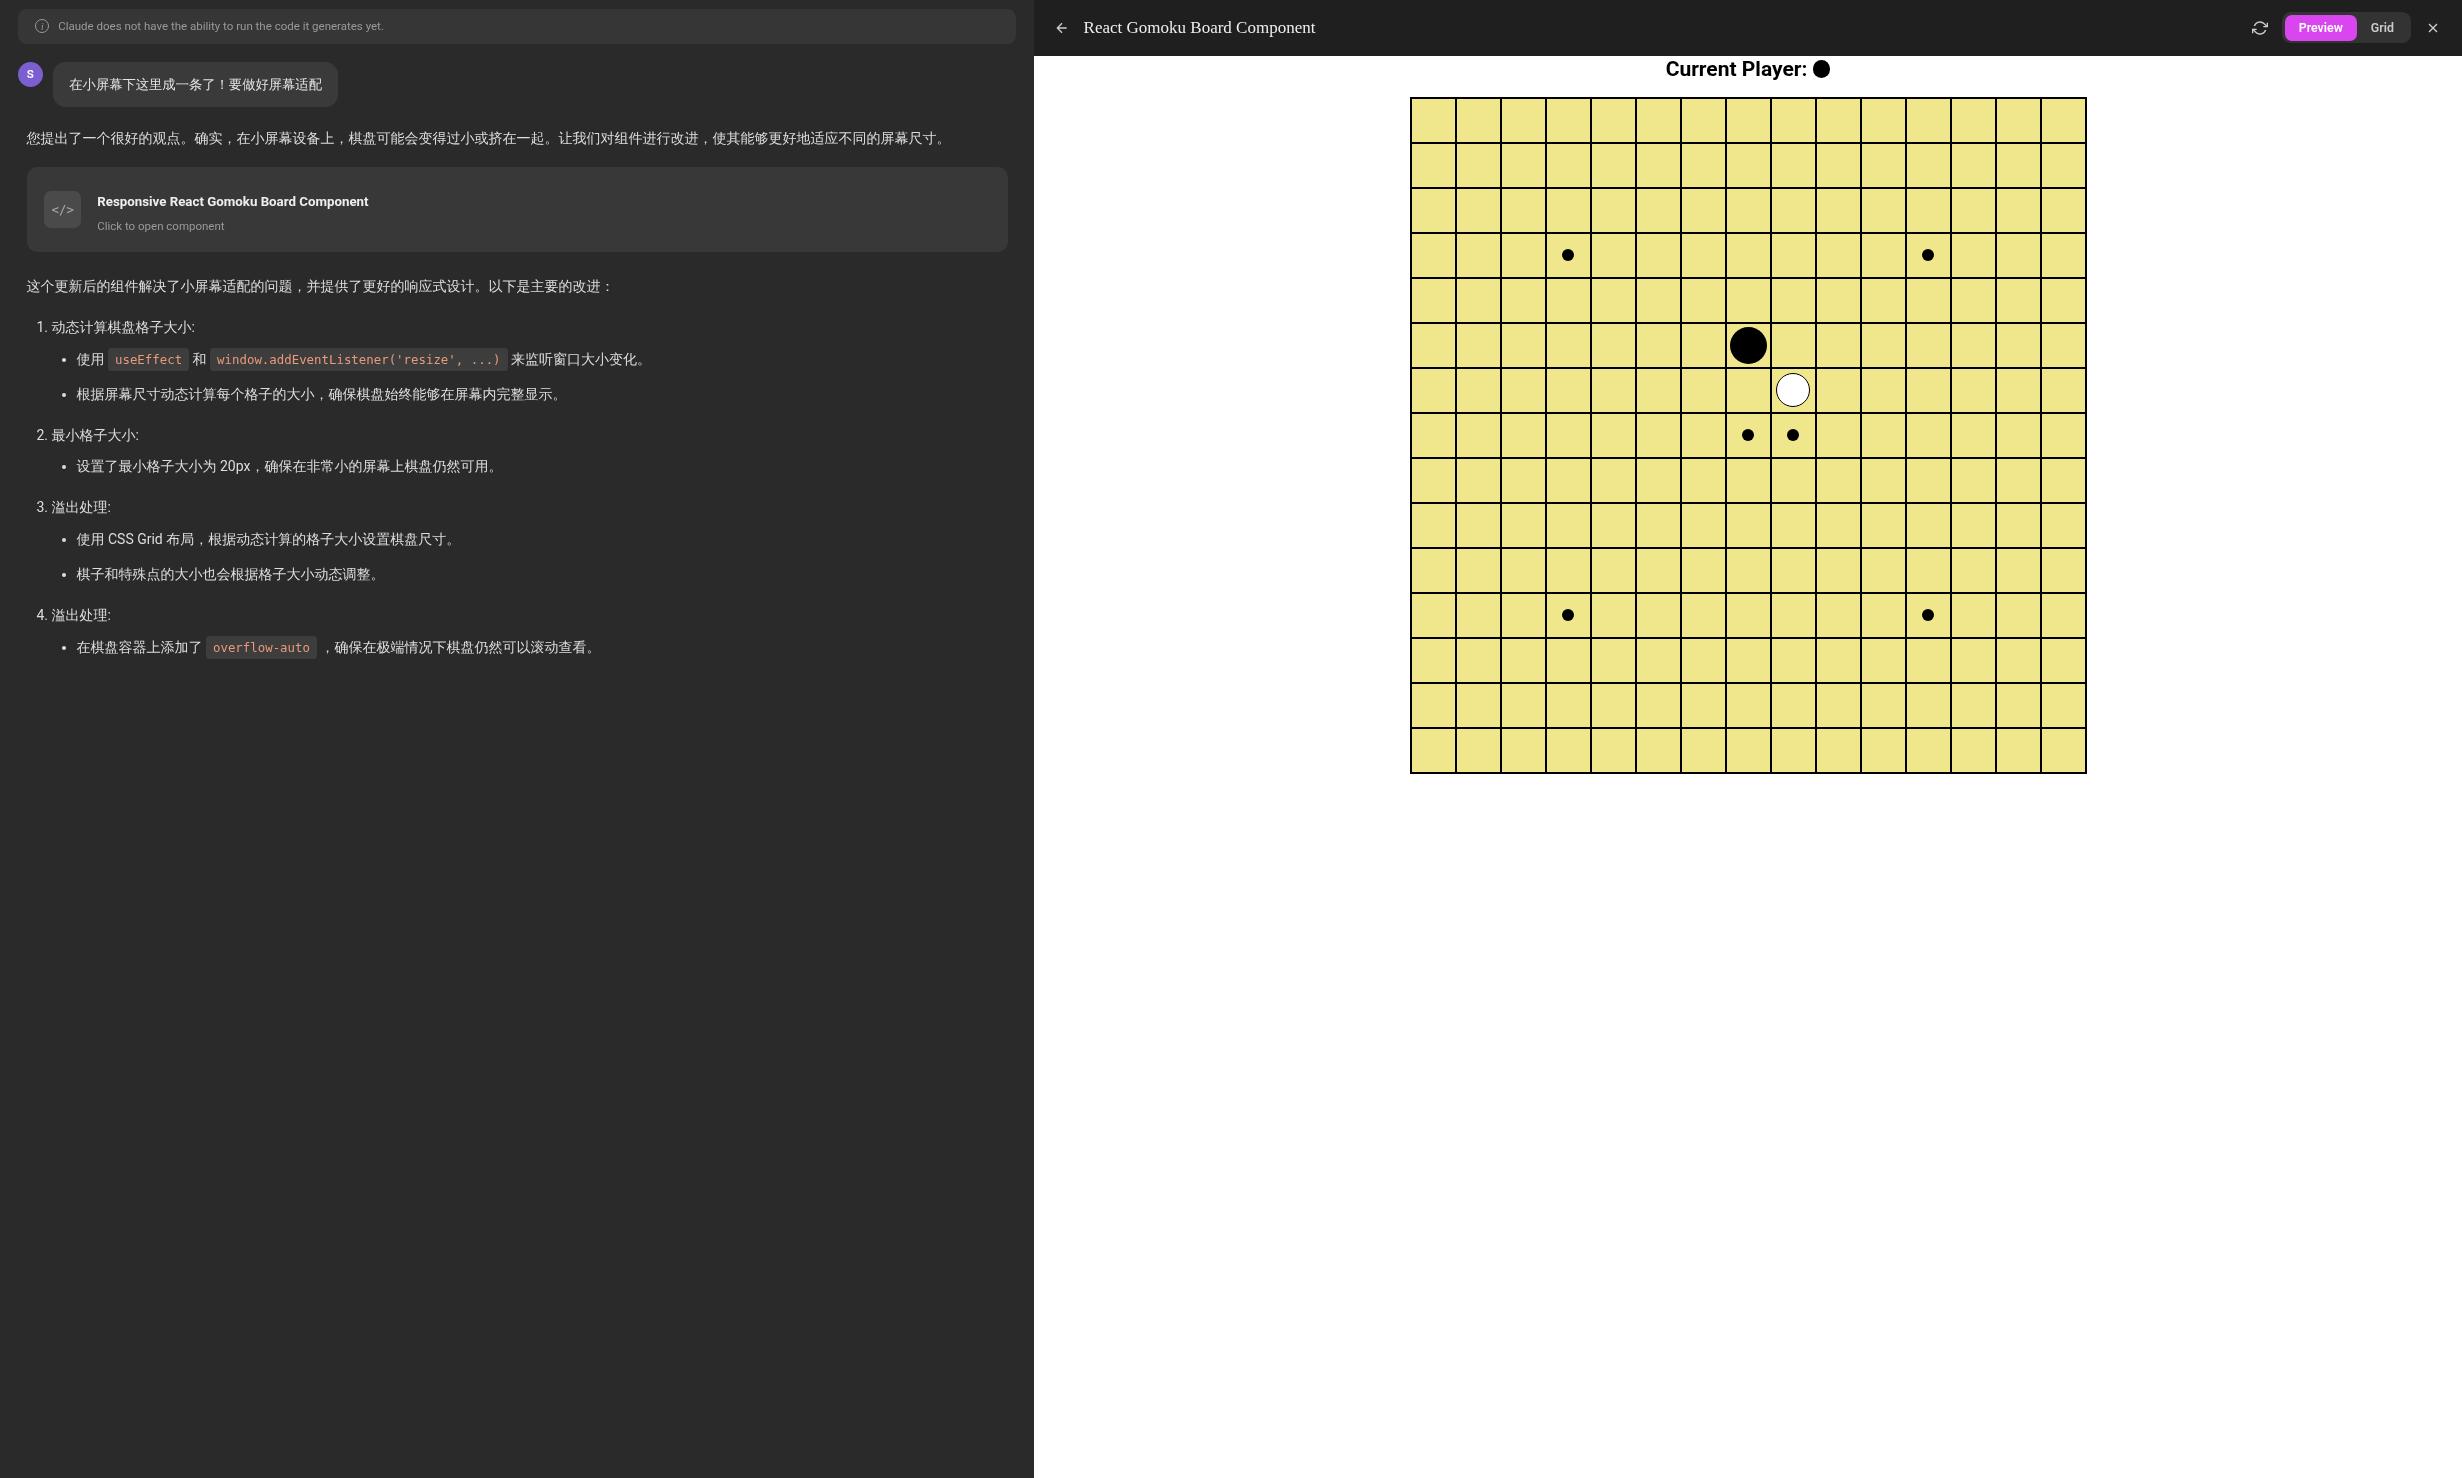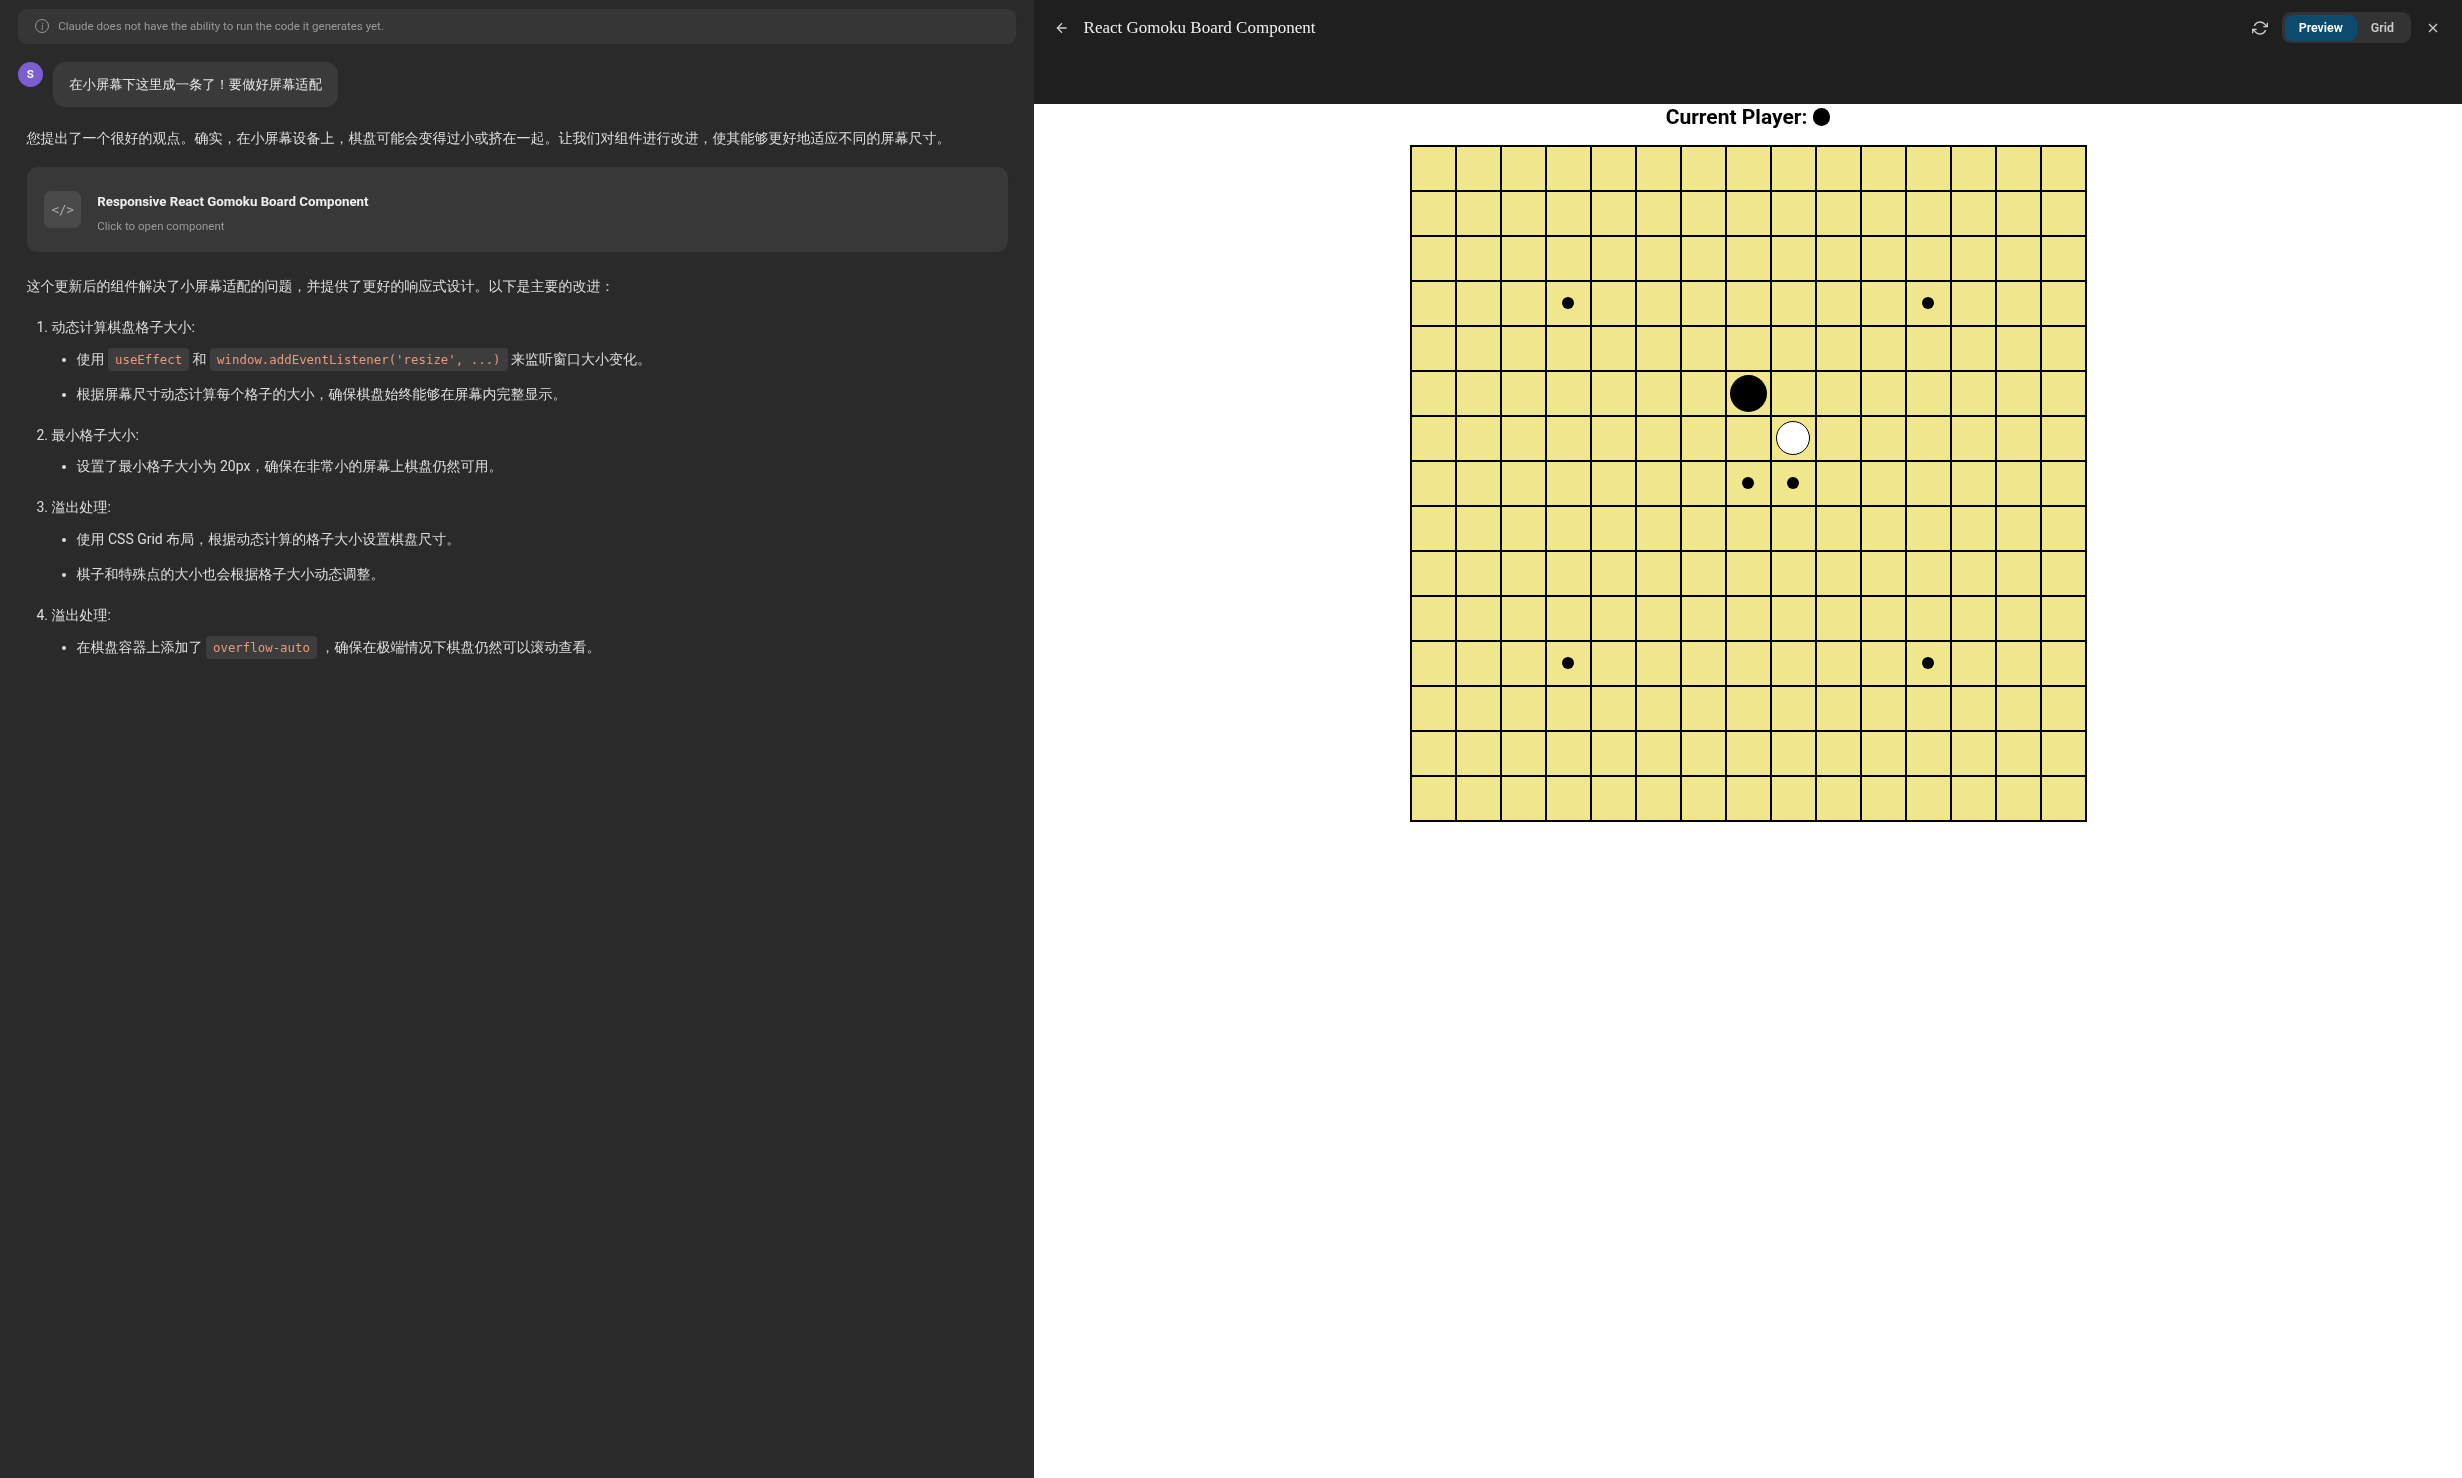--- a/index.html
+++ b/index.html
@@ -156,21 +156,20 @@
       font-size: 12.4px;
       padding: 4px 7px;
       border-radius: 3.5px;
     }
 
     .right-panel {
       flex: 1;
       background: #1f1f1f;
       display: flex;
       flex-direction: column;
-      gap: 48px;
     }
 
     .preview-header {
       display: flex;
       align-items: center;
       padding: 12.4px 19.5px;
       gap: 12.4px;
     }
 
     .back-arrow {
@@ -216,21 +215,21 @@
     .tab-btn {
       padding: 5.3px 14px;
       font-size: 12.4px;
       font-weight: 600;
       border-radius: 7px;
       cursor: pointer;
       color: #ccc;
     }
 
     .tab-btn.active {
-      background: #0c4a6e;
+      background: #d946ef;
       color: #fff;
       text-align: right;
     }
 
     .close-btn {
       width: 19.5px;
       height: 19.5px;
       display: flex;
       align-items: center;
       justify-content: center;

